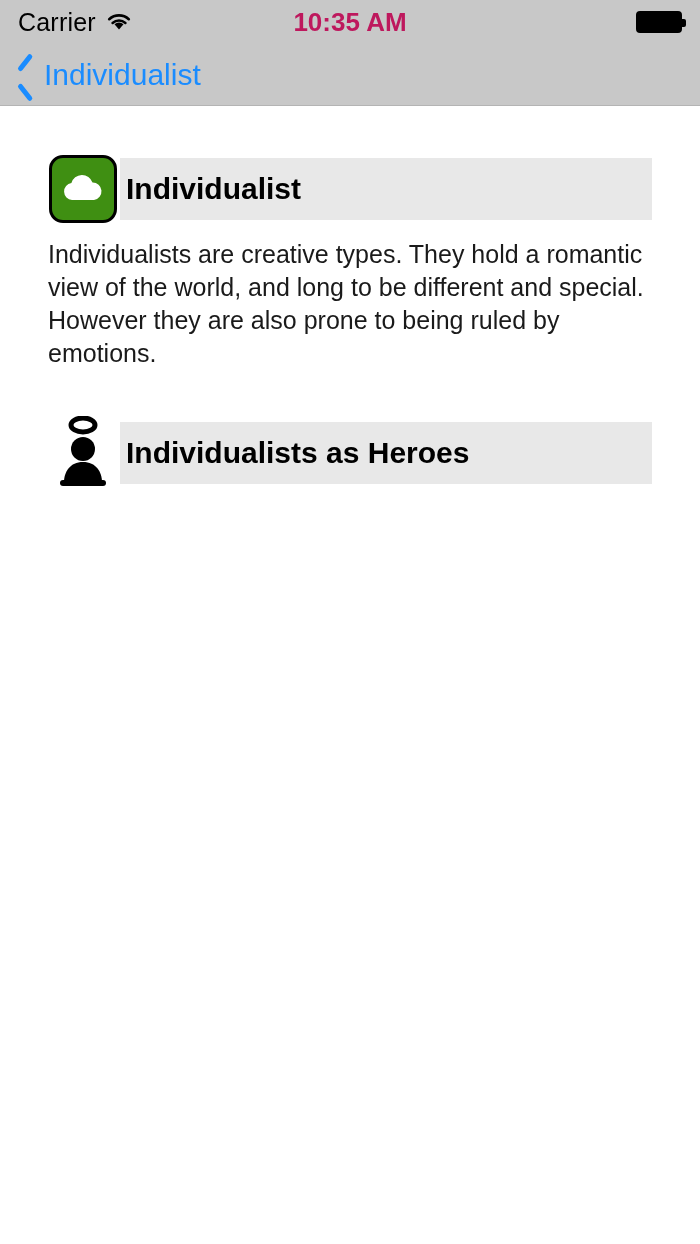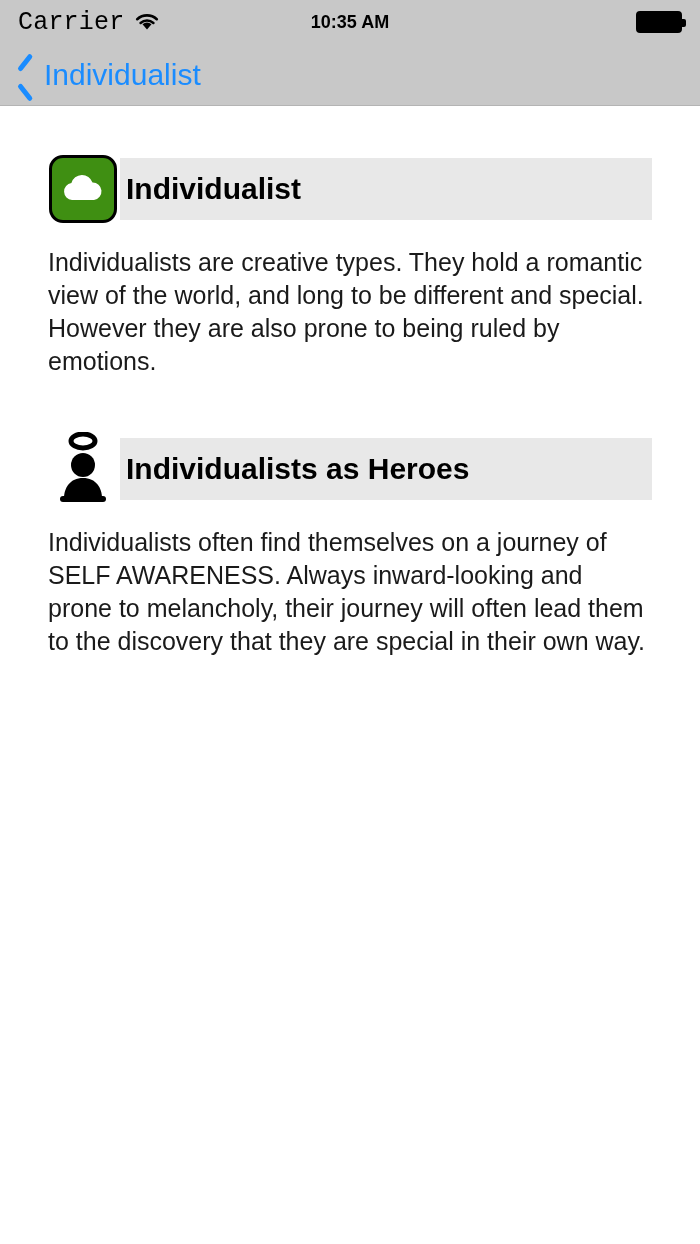--- a/index.html
+++ b/index.html
@@ -27,36 +27,35 @@
   }
   .status-left {
     display: flex;
     align-items: center;
     gap: 10px;
   }
   .carrier-label {
     font-size: 25px;
     color: #000;
     letter-spacing: 0.2px;
-    font-family: Liberation Mono, monospace;
   }
   .wifi-icon {
     display: inline-block;
     width: 26px;
     height: 20px;
     position: relative;
   }
   .status-time {
     position: absolute;
     left: 0;
     right: 0;
     text-align: center;
-    font-size: 18px;
+    font-size: 26px;
     font-weight: bold;
-    color: #000000;
+    color: #be185d;
     pointer-events: none;
   }
   .status-right {
     margin-left: auto;
     display: flex;
     align-items: center;
   }
   .battery-icon {
     width: 46px;
     height: 22px;
@@ -161,21 +160,21 @@
   .header-title {
     position: relative;
     z-index: 3;
     font-size: 30px;
     font-weight: bold;
     color: #000;
     margin-left: 8px;
     white-space: nowrap;
   }
   .body-text {
-    margin: 8px 48px;
+    margin: 0 48px;
     font-size: 25px;
     line-height: 1.32;
     color: #1a1a1a;
   }
 
   .gap-1 { height: 52px; }
   .gap-2 { height: 18px; }
   .gap-3 { height: 52px; }
   .gap-4 { height: 18px; }
 
@@ -248,21 +247,20 @@
         <svg width="54" height="74" viewBox="0 0 54 74">
           <ellipse cx="27" cy="9" rx="12" ry="7" fill="none" stroke="#000" stroke-width="5"></ellipse>
           <circle cx="27" cy="33" r="12" fill="#000"></circle>
           <path d="M27 46 C14 46 8 56 8 66 L46 66 C46 56 40 46 27 46 Z" fill="#000"></path>
           <rect x="4" y="64" width="46" height="6" rx="3" fill="#000"></rect>
         </svg>
       </div>
       <div class="header-title">Individualists as Heroes</div>
     </div>
     <div class="gap-4"></div>
-    <div class="body-text">Individualists often find themselves on a journey of SELF AWARENESS. Always inward-looking and prone to melancholy, their journey will often lead them to the discovery that they are special in their own way.</div>
   </div>
 
   <div class="gap-3"></div>
 
   <div class="section">
     <div class="gap-4"></div>
   </div>
 
 </div>
 

